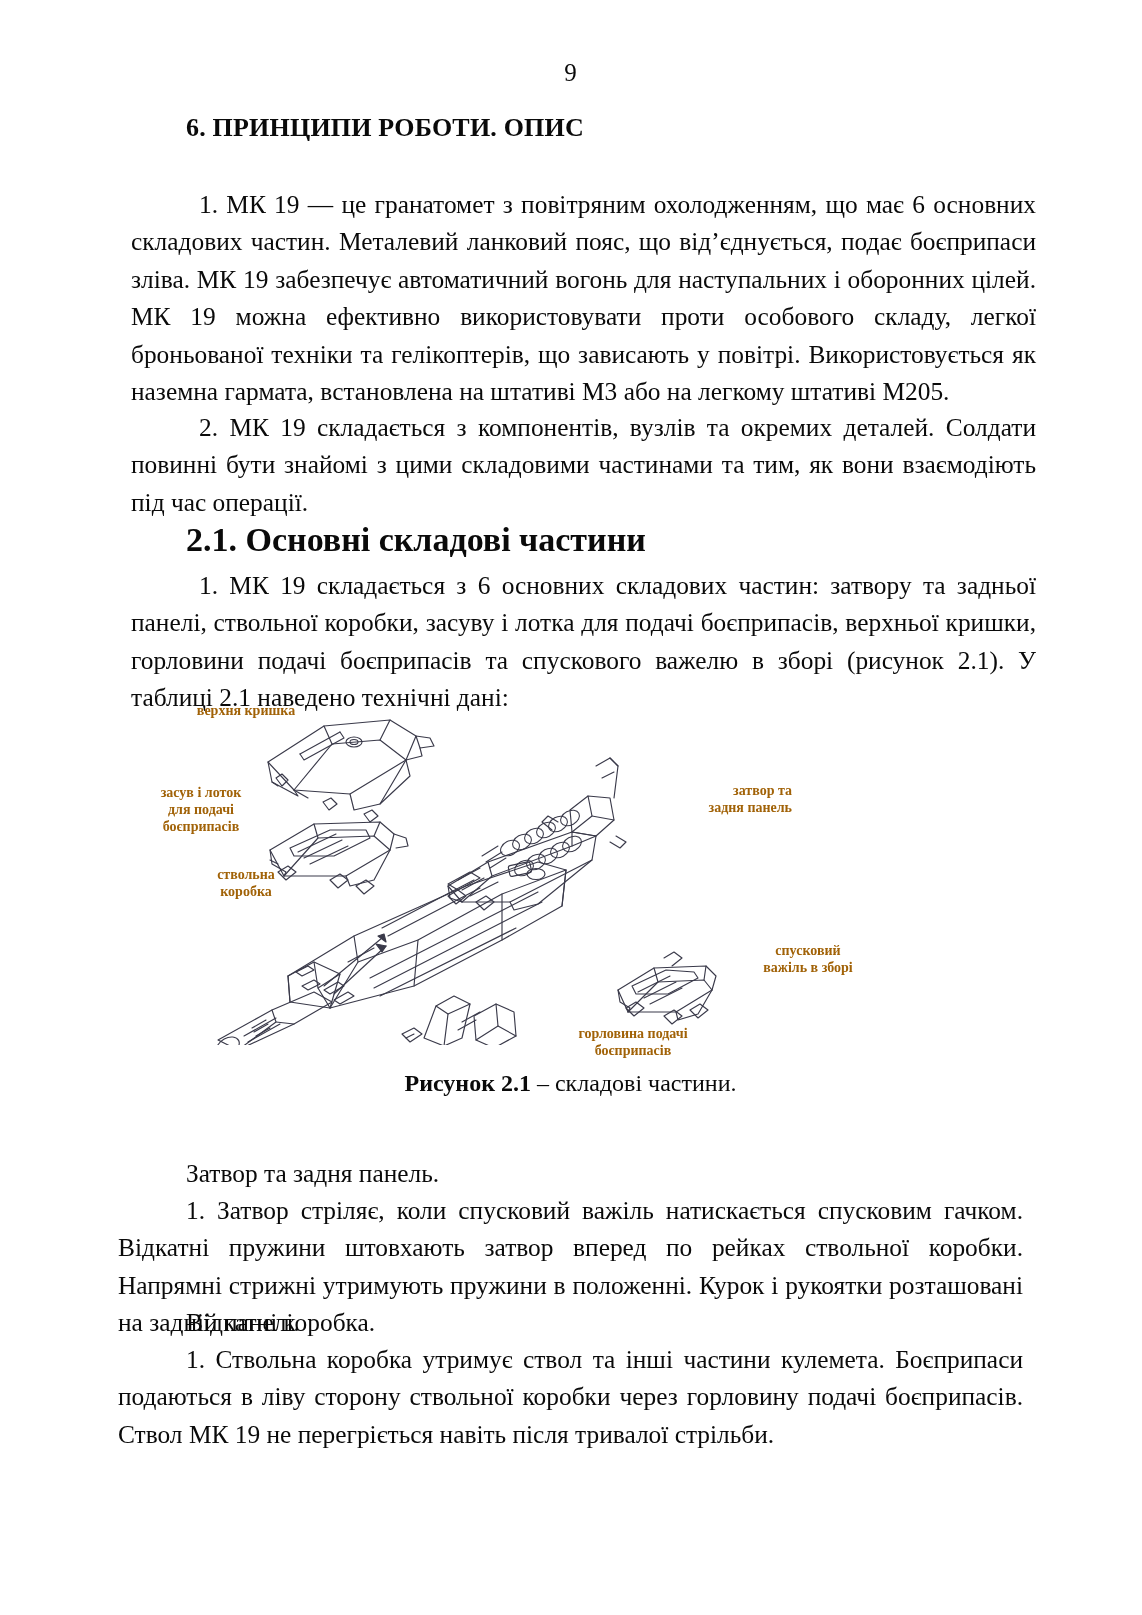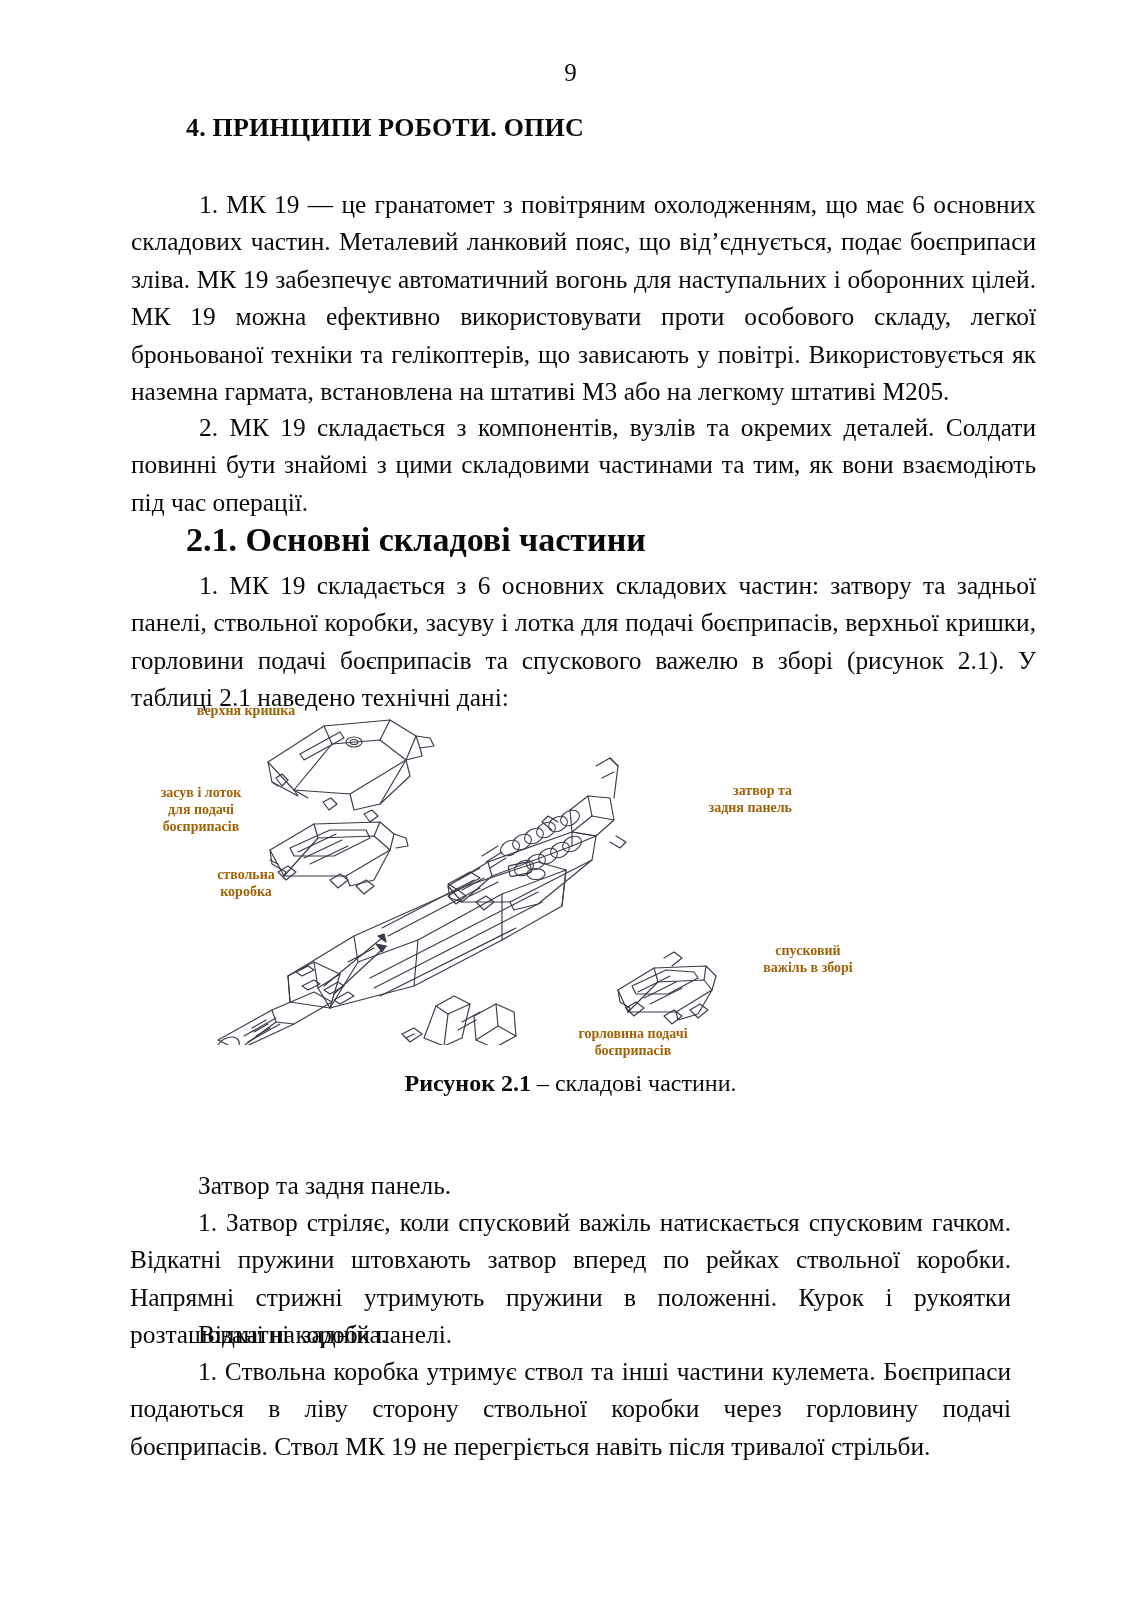--- a/index.html
+++ b/index.html
@@ -116,34 +116,34 @@
 
   .tail-block {
     position: absolute;
     left: 0;
     width: 905px;
     font-size: 25.4px;
     line-height: 37.4px;
     text-align: justify;
   }
   .tail-block p {
-    margin: 12px;
+    margin: 0;
     text-indent: 68px;
     text-align: justify;
   }
 </style>
 </head>
 <body>
 
 <div class="page">
   <div class="content">
 
     <div class="page-number">9</div>
 
-    <div class="chapter-heading">4. ПРИНЦИПИ РОБОТИ. ОПИС</div>
+    <div class="chapter-heading">6. ПРИНЦИПИ РОБОТИ. ОПИС</div>
 
     <div class="body-block" style="top:186px;">
       <p>1. МК 19 — це гранатомет з повітряним охолодженням, що має 6 основних складових частин. Металевий ланковий пояс, що від’єднується, подає боєприпаси зліва. МК 19 забезпечує автоматичний вогонь для наступальних і оборонних цілей. МК 19 можна ефективно використовувати проти особового складу, легкої броньованої техніки та гелікоптерів, що зависають у повітрі. Використовується як наземна гармата, встановлена на штативі М3 або на легкому штативі М205.</p>
     </div>
 
     <div class="body-block" style="top:409px;">
       <p>2. МК 19 складається з компонентів, вузлів та окремих деталей. Солдати повинні бути знайомі з цими складовими частинами та тим, як вони взаємодіють під час операції.</p>
     </div>
 
     <div class="subheading" style="top:521px;">2.1. Основні складові частини</div>

